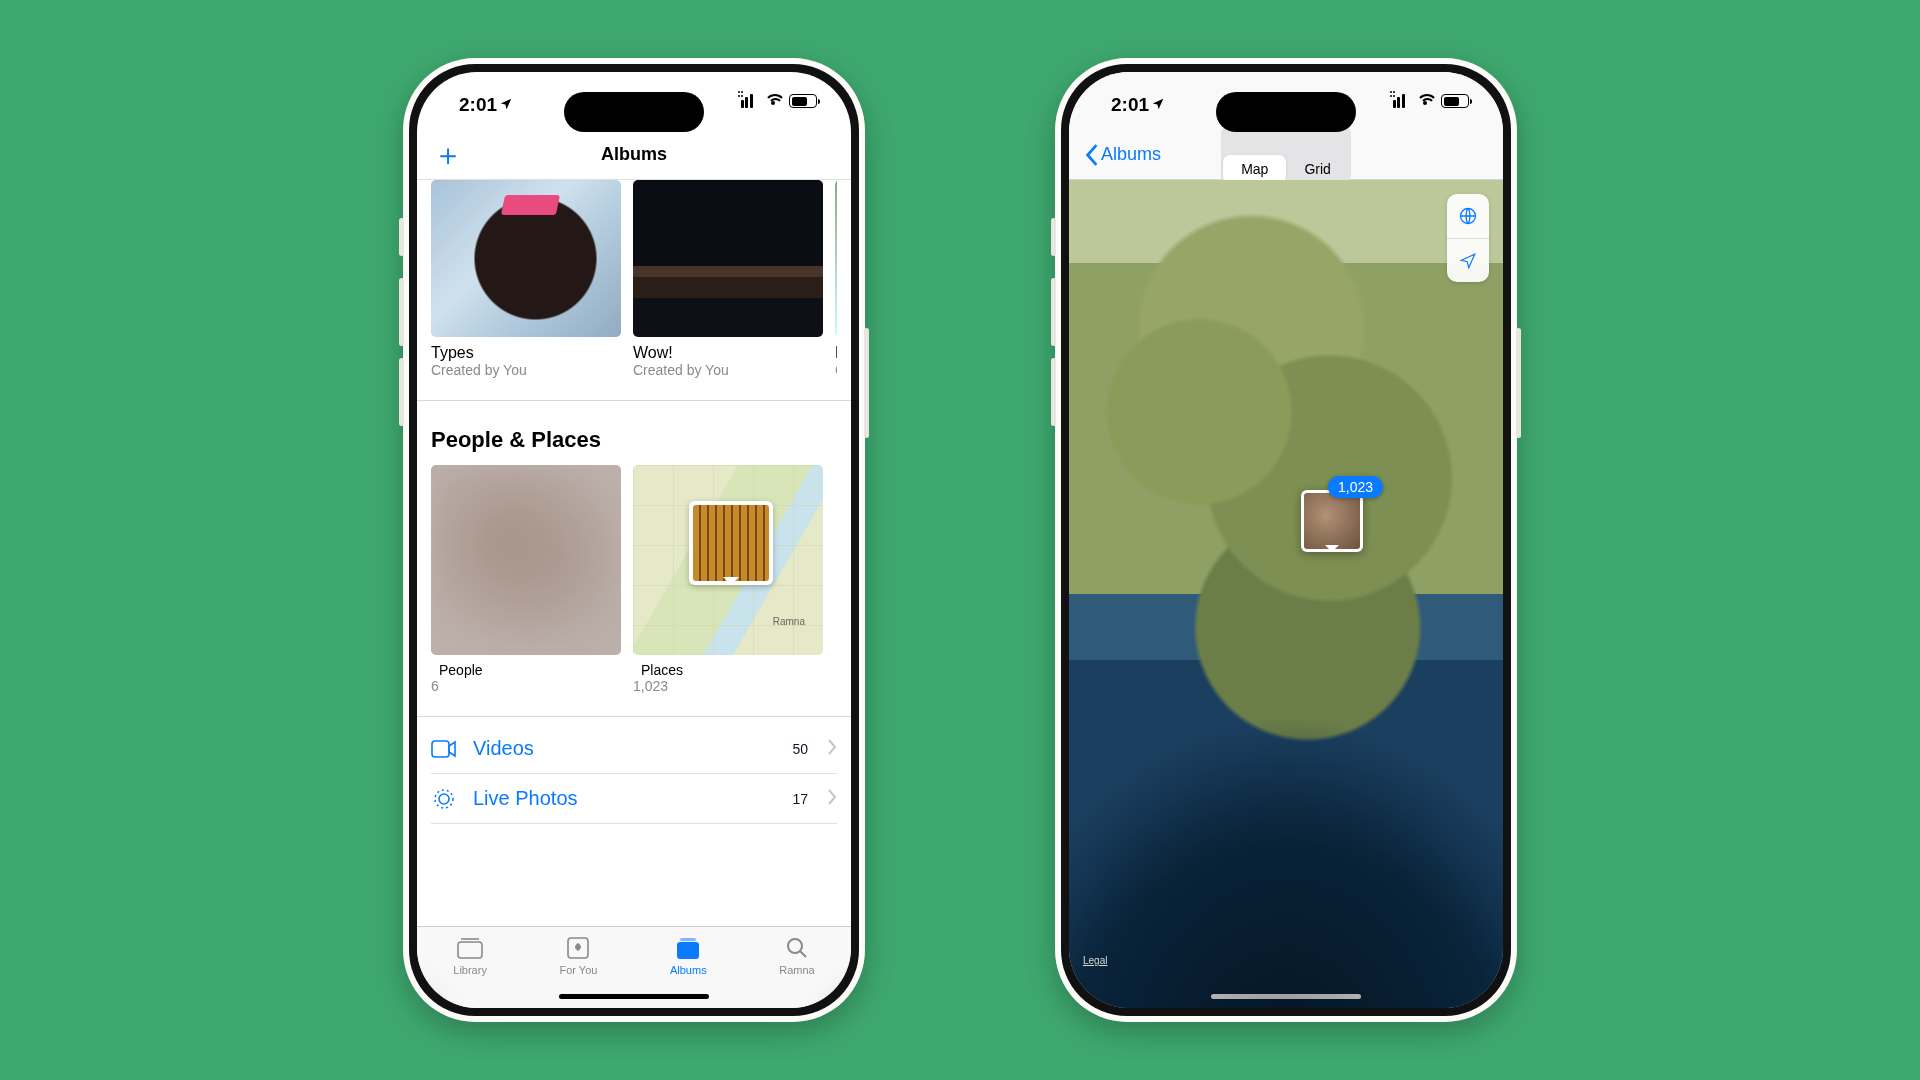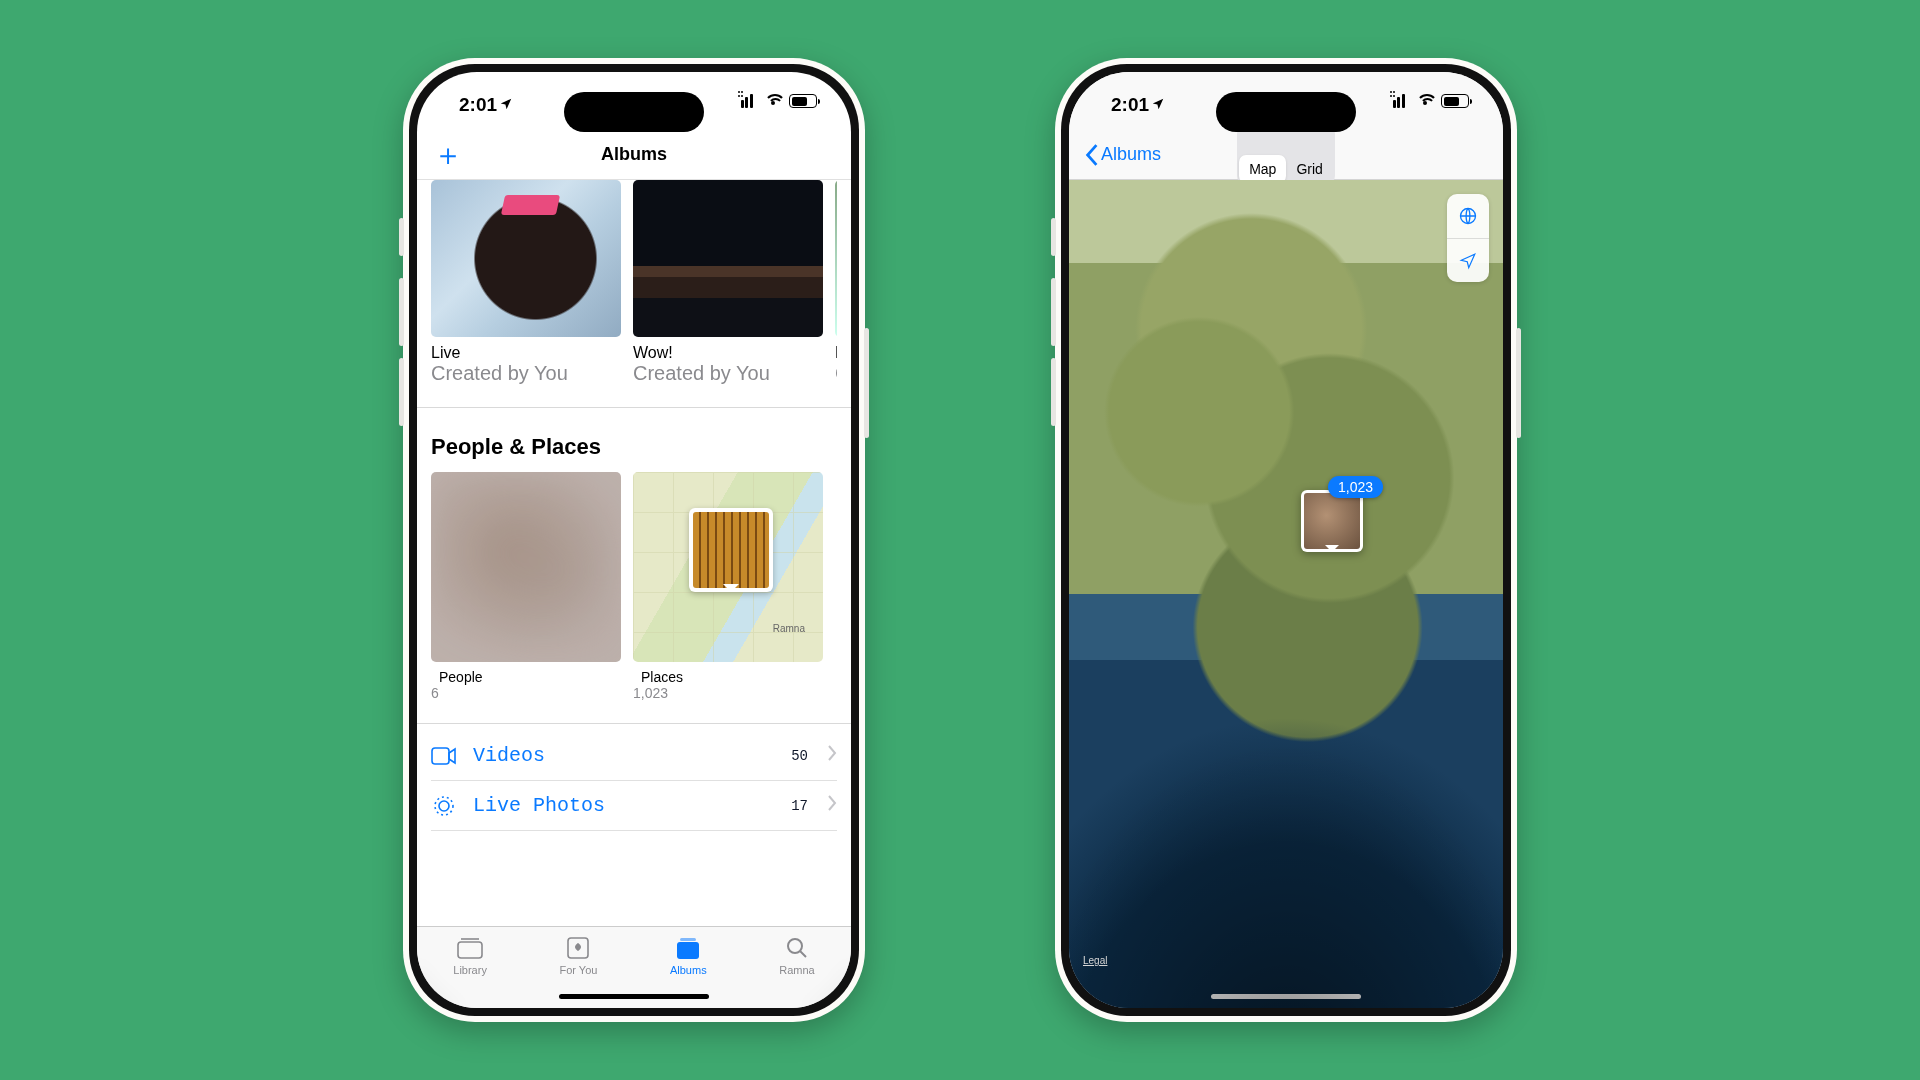--- a/index.html
+++ b/index.html
@@ -102,21 +102,21 @@
       radial-gradient(circle at 55% 50%, #231816 0 60px, transparent 62px),
       linear-gradient(135deg,#a8c2d8 0,#cfe1ee 40%,#b6cee0 60%,#91abc2 100%);
   }
   .thumb.love::after{content:"";position:absolute;top:15px;left:72px;width:55px;height:20px;background:#e94b7e;transform:skewX(-12deg);border-radius:3px;}
   .thumb.wow {
     background:
       linear-gradient(180deg,#0a0d14 0 55%, #4a3428 55% 62%, #2b1e19 62% 75%, #0e1016 75% 100%);
   }
   .thumb.third { background:linear-gradient(#8a8 0%,#cfe 100%);}
   .album-label { font-size:16px; margin-top:7px; color:#000;}
-  .album-sub { font-size:20px; color:#8a8a8e;}
+  .album-sub { font-size:14px; color:#8a8a8e;}
   .section-hdr { font-size:22px; font-weight:700; margin:26px 0 12px; display:flex; align-items:center; gap:4px;}
   .divider-top { height:0.5px; background:rgba(0,0,0,.15); margin:22px -14px 0;}
   .pp-row{display:flex;gap:12px;}
   .pp-item{width:190px;}
   .pp-thumb{width:190px;height:190px;border-radius:5px;position:relative;overflow:hidden;}
   .people-blur{background:#c8b9b3;filter:contrast(.85);}
   .people-blur::before{content:"";position:absolute;inset:0;background:radial-gradient(circle at 40% 40%,rgba(150,120,100,.5),transparent 70%),radial-gradient(circle at 70% 55%,rgba(170,150,140,.4),transparent 60%);filter:blur(14px);}
   .places-map{
     background:
       linear-gradient(120deg,#e6e9c8 0 35%, #d8e5b8 35% 60%, #c9e3ed 60% 70%, #e6e9c8 70% 100%);
@@ -126,21 +126,21 @@
     linear-gradient(#d0d4a8 1px,transparent 1px) 0 0/40px 40px,
     linear-gradient(90deg,#d0d4a8 1px,transparent 1px) 0 0/40px 40px;
     opacity:.5;}
   .places-pin{position:absolute;top:36px;left:56px;width:84px;height:84px;background:#fff;border-radius:6px;padding:4px;box-shadow:0 2px 6px rgba(0,0,0,.25);}
   .places-pin::after{content:"";position:absolute;left:50%;bottom:-8px;transform:translateX(-50%);border:8px solid transparent;border-top-color:#fff;}
   .places-pin-inner{width:100%;height:100%;border-radius:3px;background:repeating-linear-gradient(90deg,#c78a2a 0 6px,#7a4a12 6px 8px);}
   .map-label{position:absolute;bottom:28px;right:18px;font-size:10px;color:#666;}
   .pp-label{font-size:14px;margin-top:7px;margin-left:8px;}
   .pp-count{font-size:14px;color:#8a8a8e;}
   
-  .media-list { margin-top:8px;font-family:Liberation Mono, monospace;}
+  .media-list { margin-top:8px;}
   .media-row {
     display:flex; align-items:center;
     height:50px;
     border-bottom:0.5px solid rgba(0,0,0,.12);
     gap:16px;
   }
   .media-row .icon{width:26px;color:#0a7aff;display:flex;justify-content:center;}
   .media-row .label{flex:1;font-size:20px;color:#0a7aff;}
   .media-row .count{font-size:14px;color:#0f172a;}
   .media-row .chev{color:#c5c5c9;margin-left:4px;}
@@ -174,21 +174,21 @@
   .map-area::after{content:"";position:absolute;inset:0;pointer-events:none;
     background:radial-gradient(ellipse 100% 70% at 50% 110%, rgba(0,0,0,.5), transparent 60%);}
   .seg-nav{
     height:50px;display:flex;align-items:center;justify-content:center;
     position:relative;
     background:rgba(248,248,248,.92);
     border-bottom:0.5px solid rgba(0,0,0,.15);
     flex-shrink:0;
   }
   .seg{display:flex;background:#e4e4e7;border-radius:9px;padding:2px;gap:0;}
-  .seg button{border:none;background:transparent;font-size:14px;padding:6px 10px;border-radius:7px;color:#000;margin-top:28px;}
+  .seg button{border:none;background:transparent;font-size:14px;padding:6px 18px;border-radius:7px;color:#000;margin-top:28px;}
   .seg button.sel{background:#fff;box-shadow:0 1px 3px rgba(0,0,0,.12);font-weight:500;}
   .map-cluster{position:absolute;top:310px;left:232px;}
   .cluster-thumb{width:62px;height:62px;background:#fff;border-radius:6px;padding:3px;box-shadow:0 2px 8px rgba(0,0,0,.35);}
   .cluster-thumb::after{content:"";position:absolute;left:50%;bottom:-7px;transform:translateX(-50%);border:7px solid transparent;border-top-color:#fff;}
   .cluster-inner{width:100%;height:100%;border-radius:3px;background:radial-gradient(circle at 40% 40%,#b39174,#6b523f);}
   .cluster-badge{position:absolute;top:-14px;right:-20px;background:#0a7aff;color:#fff;font-size:14px;font-weight:500;padding:3px 10px;border-radius:14px;box-shadow:0 1px 4px rgba(0,0,0,.3);}
   .map-controls{position:absolute;top:14px;right:14px;width:42px;background:rgba(255,255,255,.92);border-radius:10px;overflow:hidden;box-shadow:0 1px 4px rgba(0,0,0,.15);}
   .map-controls div{height:44px;display:flex;align-items:center;justify-content:center;color:#0a7aff;}
   .map-controls div+div{border-top:0.5px solid rgba(0,0,0,.12);}
   .legal{position:absolute;bottom:42px;left:14px;font-size:10px;color:#e8e8e8;text-decoration:underline;}
@@ -243,21 +243,21 @@
         </div>
       <div class="nav-title">Albums</div>
     </div>
 
     <div class="content">
       <div class="content-inner">
 
         <div class="album-row">
           <div class="album-item">
             <div class="thumb love"></div>
-            <div class="album-label">Live</div>
+            <div class="album-label">Types</div>
             <div class="album-sub">Created by You</div>
           </div>
           <div class="album-item">
             <div class="thumb wow"></div>
             <div class="album-label">Wow!</div>
             <div class="album-sub">Created by You</div>
           </div>
           <div class="album-item" style="width:20px;">
             <div class="thumb third" style="width:20px;"></div>
             <div class="album-label">Fo</div>

